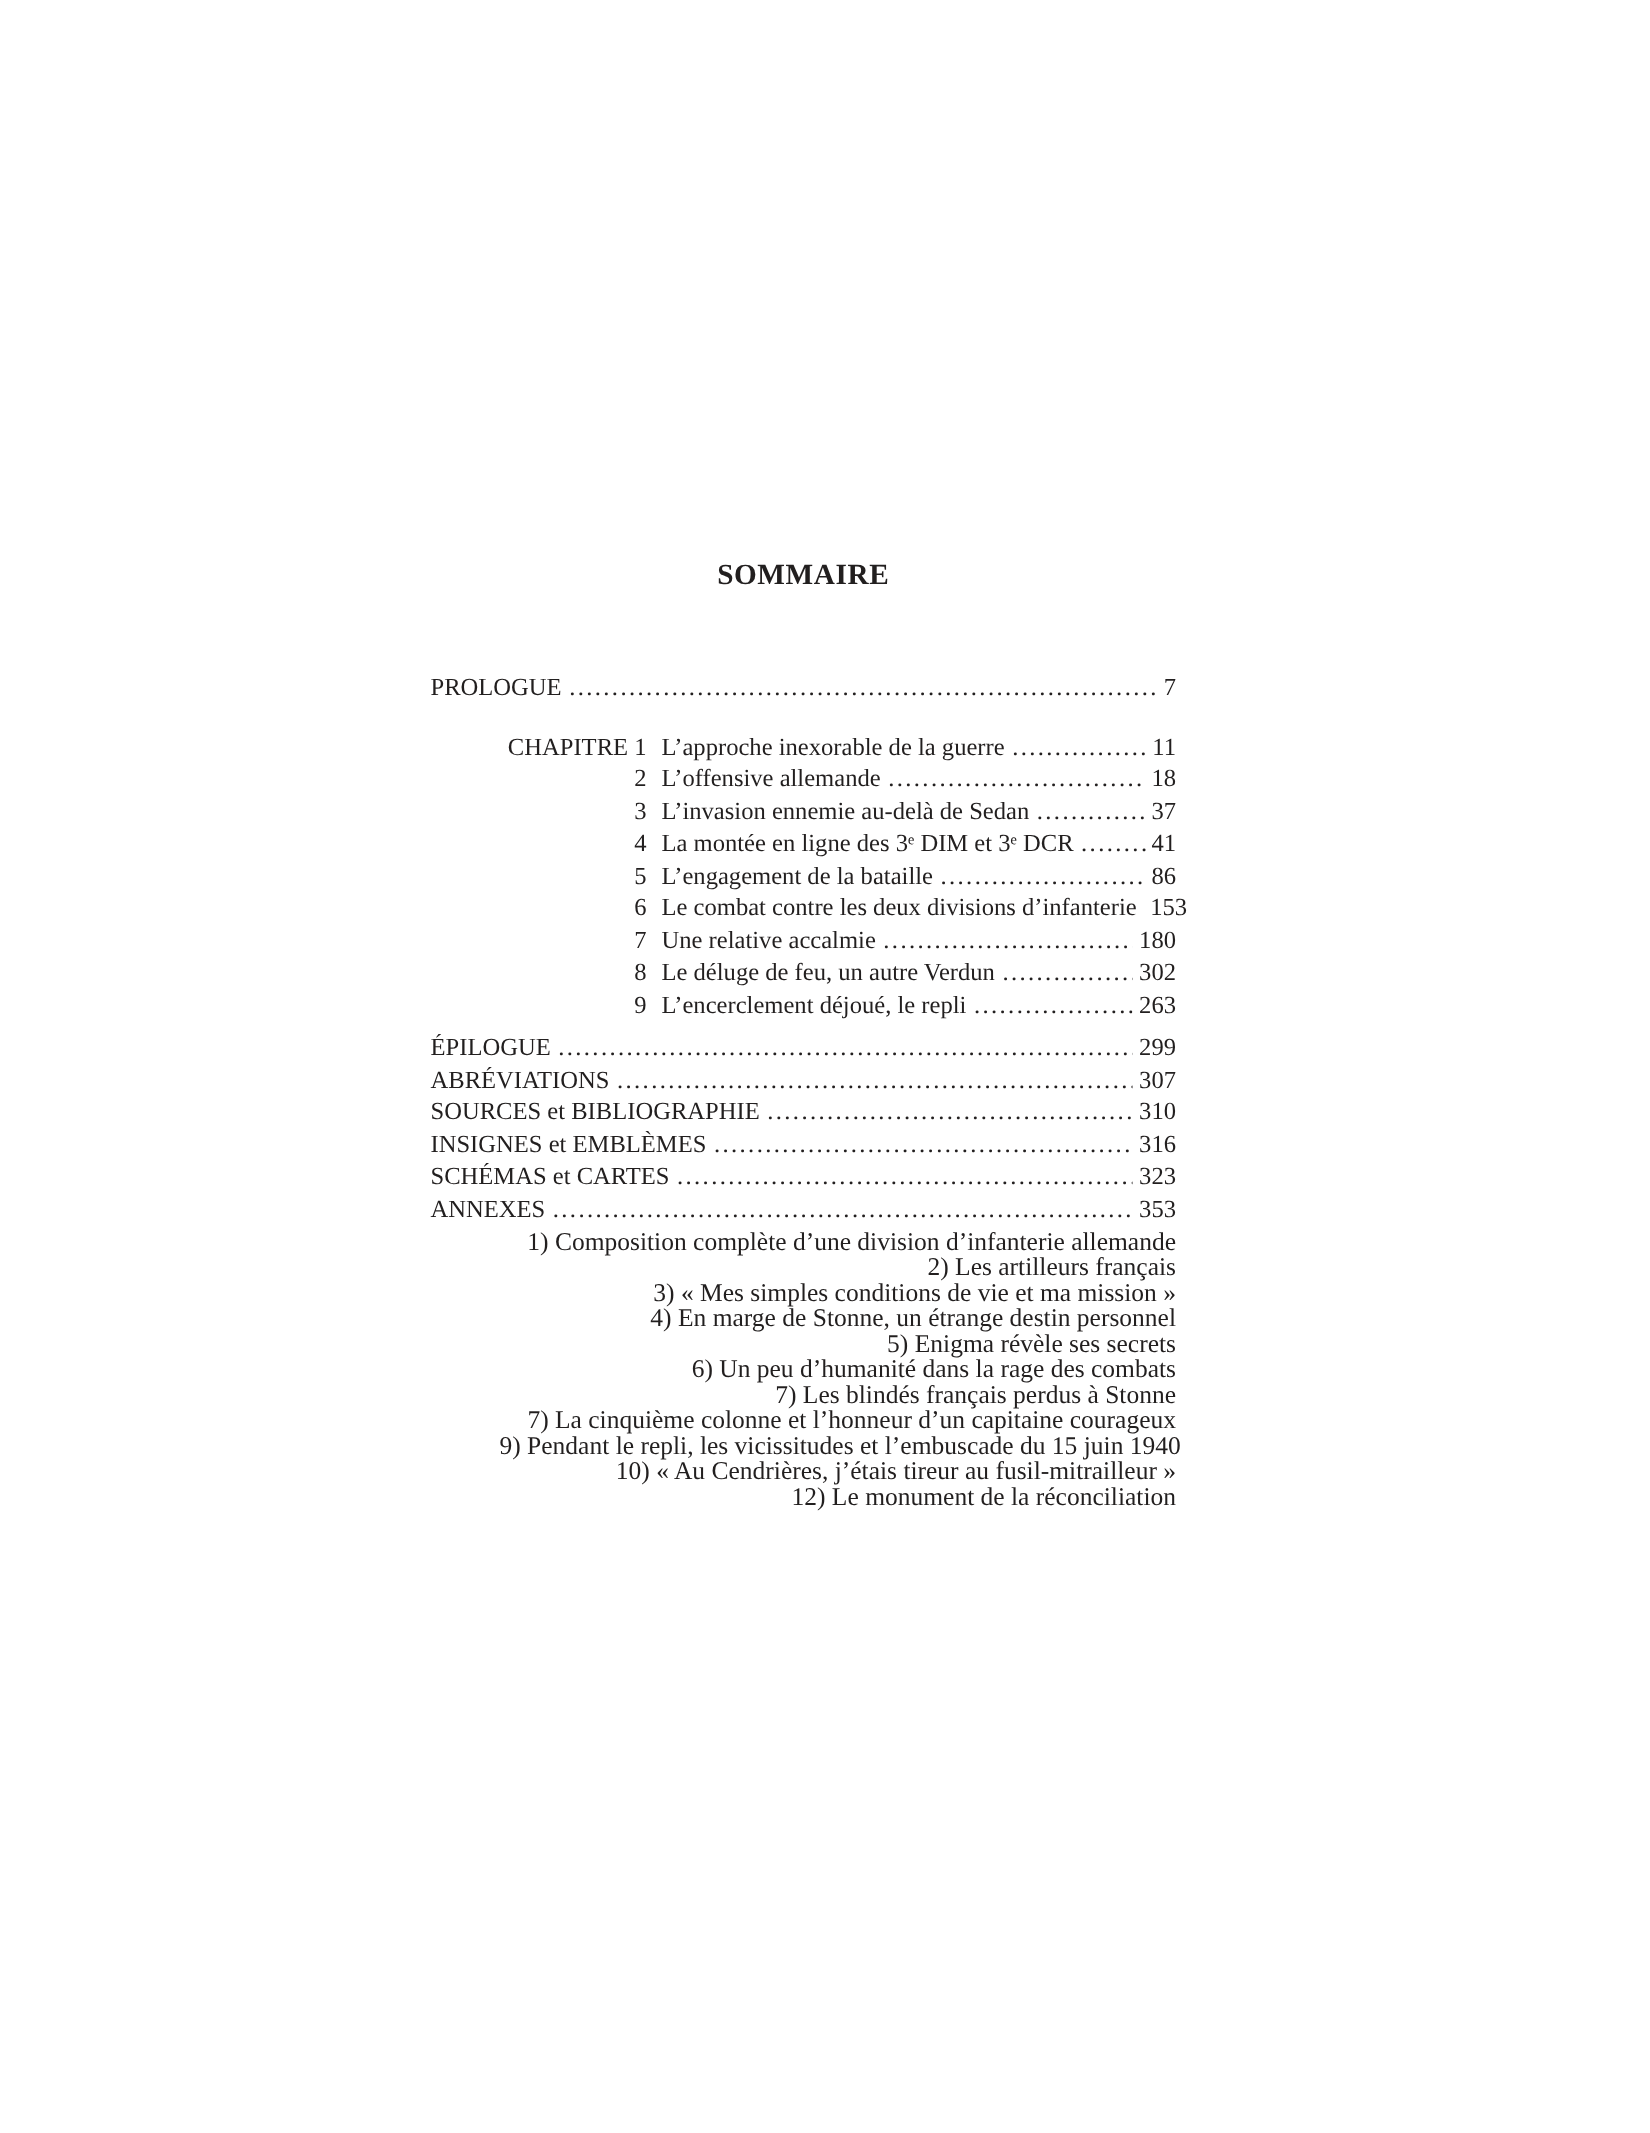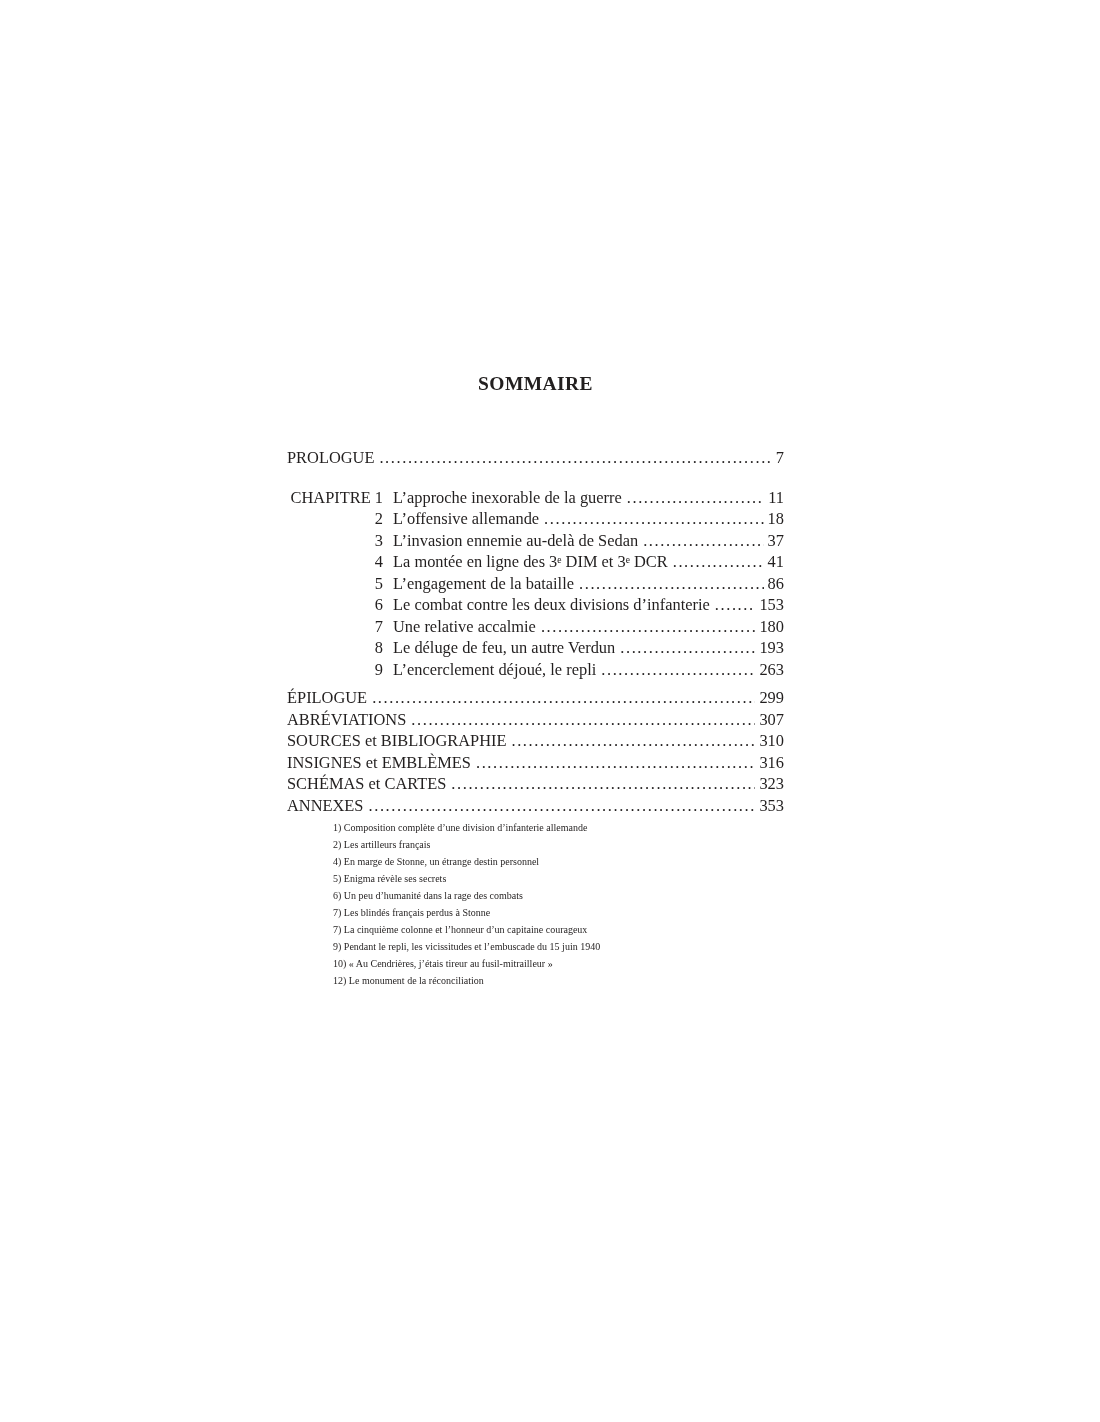--- a/index.html
+++ b/index.html
@@ -41,38 +41,39 @@
     min-width: 0;
     overflow: hidden;
     white-space: nowrap;
     margin: 0 4px 0 5px;
   }
   .leader::after {
     content: "...................................................................................................................................................";
     letter-spacing: 1.6px;
   }
   .pg { white-space: nowrap; flex: none; }
-  .chapters { margin-top: 18px; }
+  .chapters { margin-top: 18px; margin-left: 48px; }
   .chapnum {
     flex: none;
     width: 96px;
     text-align: right;
     white-space: nowrap;
   }
   .chaptitle {
     white-space: nowrap;
     flex: none;
     margin-left: 10px;
   }
   .sections { margin-top: 7px; }
   .annexes {
     margin-top: 3px;
     padding-left: 46px;
-    font-size: 10px;
+    font-size: 17px;
     line-height: 17px;
+    text-align: right;
   }
   .arow { white-space: nowrap; }
 </style>
 </head>
 <body>
 
 <div class="content">
 
   <h1 class="page-title">SOMMAIRE</h1>
 
@@ -122,21 +123,21 @@
     <div class="row">
       <span class="chapnum">7</span>
       <span class="chaptitle">Une relative accalmie</span>
       <span class="leader"></span>
       <span class="pg">180</span>
     </div>
     <div class="row">
       <span class="chapnum">8</span>
       <span class="chaptitle">Le déluge de feu, un autre Verdun</span>
       <span class="leader"></span>
-      <span class="pg">193</span>
+      <span class="pg">302</span>
     </div>
     <div class="row">
       <span class="chapnum">9</span>
       <span class="chaptitle">L’encerclement déjoué, le repli</span>
       <span class="leader"></span>
       <span class="pg">263</span>
     </div>
   </div>
 
   <div class="sections">
@@ -168,20 +169,21 @@
     <div class="row">
       <span class="lbl">ANNEXES</span>
       <span class="leader"></span>
       <span class="pg">353</span>
     </div>
   </div>
 
   <div class="annexes">
     <div class="arow">1) Composition complète d’une division d’infanterie allemande</div>
     <div class="arow">2) Les artilleurs français</div>
+    <div class="arow">3) « Mes simples conditions de vie et ma mission »</div>
     <div class="arow">4) En marge de Stonne, un étrange destin personnel</div>
     <div class="arow">5) Enigma révèle ses secrets</div>
     <div class="arow">6) Un peu d’humanité dans la rage des combats</div>
     <div class="arow">7) Les blindés français perdus à Stonne</div>
     <div class="arow">7) La cinquième colonne et l’honneur d’un capitaine courageux</div>
     <div class="arow">9) Pendant le repli, les vicissitudes et l’embuscade du 15 juin 1940</div>
     <div class="arow">10) « Au Cendrières, j’étais tireur au fusil-mitrailleur »</div>
     <div class="arow">12) Le monument de la réconciliation</div>
   </div>
 

